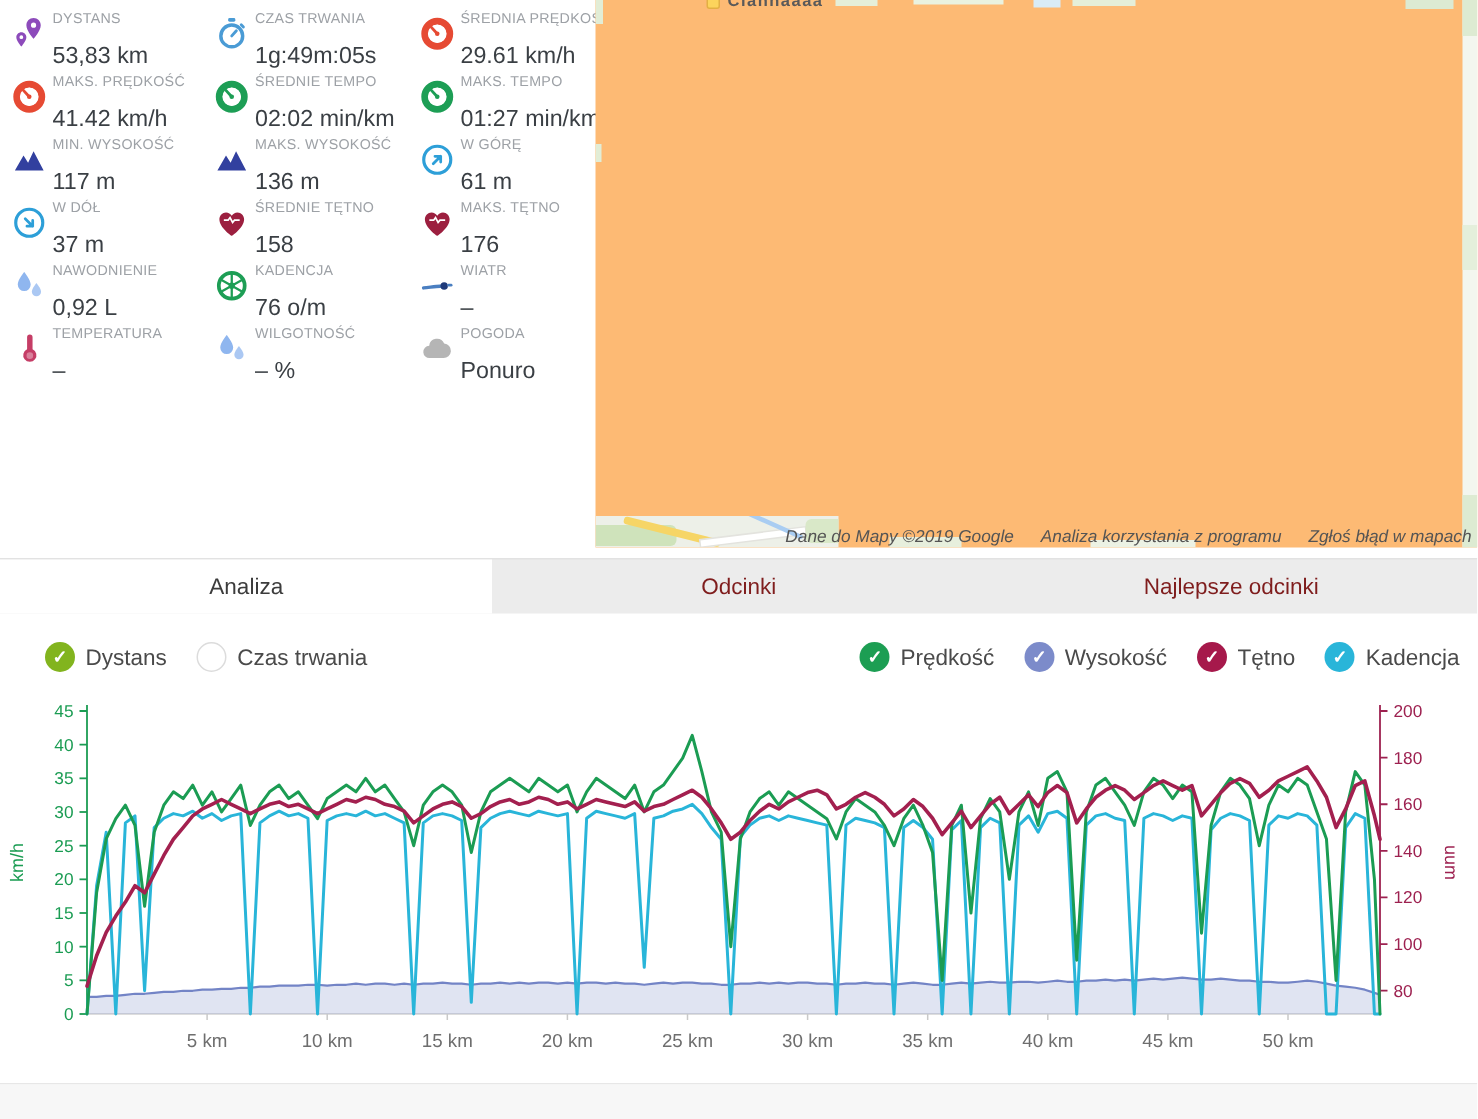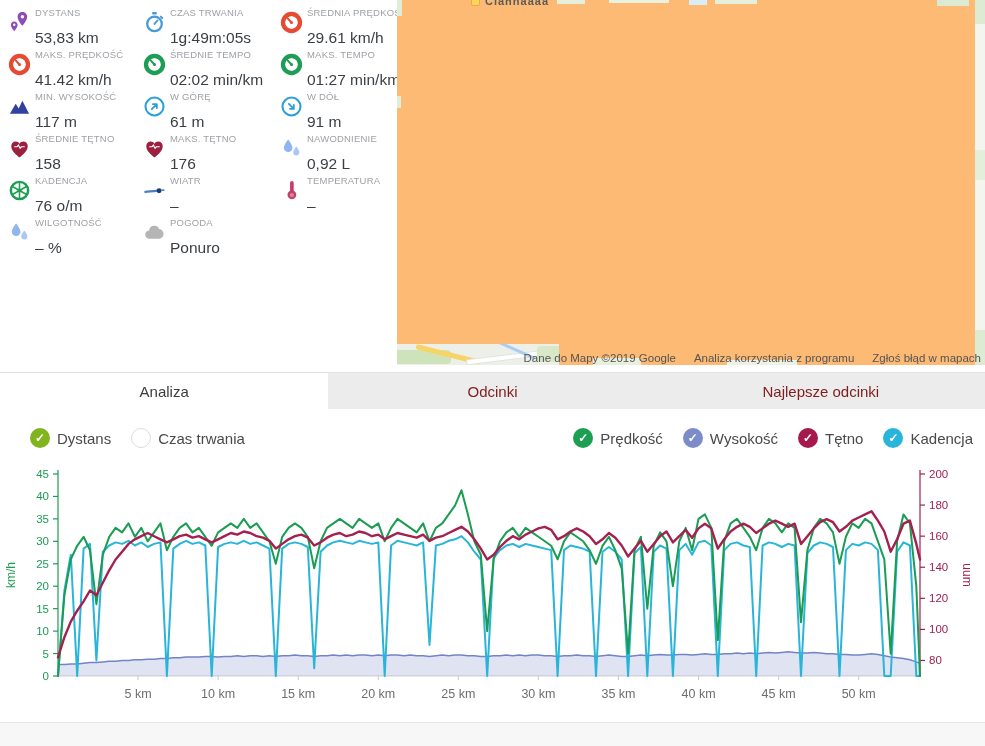--- a/index.html
+++ b/index.html
@@ -17,21 +17,21 @@
   .stat-value{font-size:15.5px;color:#3a3f44;margin-top:12px;white-space:nowrap;}
   
   .map{position:absolute;left:397px;top:0;width:588px;height:365px;background:#fdba74;overflow:hidden;}
   .map-frag{position:absolute;}
   .map-label{position:absolute;left:88px;top:-5px;font-size:11px;font-weight:bold;
              color:#5a5a5a;letter-spacing:1px;}
   .map-shield{position:absolute;left:74px;top:-2px;width:7px;height:6px;background:#fcd45c;
               border:1px solid #e3af43;border-radius:2px;}
   .map-attr{position:absolute;right:4px;bottom:1px;display:flex;gap:18px;
             font-size:11.5px;color:#545454;white-space:nowrap;}
-  .map-attr span{cursor:default;}
+  .map-attr span{cursor:default;font-style:italic;}
   
   .tabs{position:absolute;left:0;top:372px;width:985px;height:37px;display:flex;
         background:#ececec;border-top:1px solid #e2e2e2;box-sizing:border-box;}
   .tab{flex:1 1 0;display:flex;align-items:center;justify-content:center;
        font-size:15px;color:#7f1d1d;cursor:pointer;}
   .tab.active{background:#fff;color:#3c3c3c;}
   
   .legend{position:absolute;left:0;top:423px;width:985px;height:30px;display:flex;
           align-items:center;justify-content:space-between;padding:0 12px 0 30px;box-sizing:border-box;}
   .legend-group{display:flex;align-items:center;gap:20px;}
@@ -138,41 +138,52 @@
           <svg viewBox="0 0 24 24">
             <path fill="currentColor" d="M2 19.5L8 9l3.2 5L15 6l7 13.5z"></path>
           </svg>
         </span>
         <div class="stat-text">
           <div class="stat-label">MIN. WYSOKOŚĆ</div>
           <div class="stat-value">117 m</div>
         </div>
       </div>
       <div class="stat-cell">
+        <span class="stat-icon" style="color: rgb(50, 64, 159);">
+          <svg viewBox="0 0 24 24">
+            <path fill="currentColor" d="M2 19.5L8 9l3.2 5L15 6l7 13.5z"></path>
+          </svg>
+        </span>
+        <div class="stat-text">
+          <div class="stat-label">MAKS. WYSOKOŚĆ</div>
+          <div class="stat-value">136 m</div>
+        </div>
+      </div>
+      <div class="stat-cell">
         <span class="stat-icon" style="color: rgb(45, 159, 216);">
           <svg viewBox="0 0 24 24">
             <circle cx="12" cy="12" r="9.4" fill="none" stroke="currentColor" stroke-width="2.2"></circle>
             <path d="M9.2 14.8l5.2-5.2m-4 0h4v4" stroke="currentColor" stroke-width="1.9" fill="none" stroke-linecap="round" stroke-linejoin="round"></path>
           </svg>
         </span>
         <div class="stat-text">
           <div class="stat-label">W GÓRĘ</div>
           <div class="stat-value">61 m</div>
         </div>
       </div>
       <div class="stat-cell">
         <span class="stat-icon" style="color: rgb(45, 159, 216);">
           <svg viewBox="0 0 24 24">
             <circle cx="12" cy="12" r="9.4" fill="none" stroke="currentColor" stroke-width="2.2"></circle>
             <path d="M9.2 9.2l5.2 5.2m0-4v4h-4" stroke="currentColor" stroke-width="1.9" fill="none" stroke-linecap="round" stroke-linejoin="round"></path>
           </svg>
         </span>
         <div class="stat-text">
           <div class="stat-label">W DÓŁ</div>
-          <div class="stat-value">91 m</div>
+          <div class="stat-value">37 m</div>
         </div>
       </div>
       <div class="stat-cell">
         <span class="stat-icon" style="color: rgb(156, 31, 63);">
           <svg viewBox="0 0 24 24">
             <path fill="currentColor" d="M12 21.2S3.4 15.6 3.4 9.6C3.4 6.9 5.5 4.8 8 4.8c1.7 0 3.2.9 4 2.3.8-1.4 2.3-2.3 4-2.3 2.5 0 4.6 2.1 4.6 4.8 0 6-8.6 11.6-8.6 11.6z"></path>
             <path d="M6.5 10.2h3l1.3-1.8 1.8 3.4 1.3-1.6h3.6" stroke="#fff" stroke-width="1.2" fill="none"></path>
           </svg>
         </span>
         <div class="stat-text">

